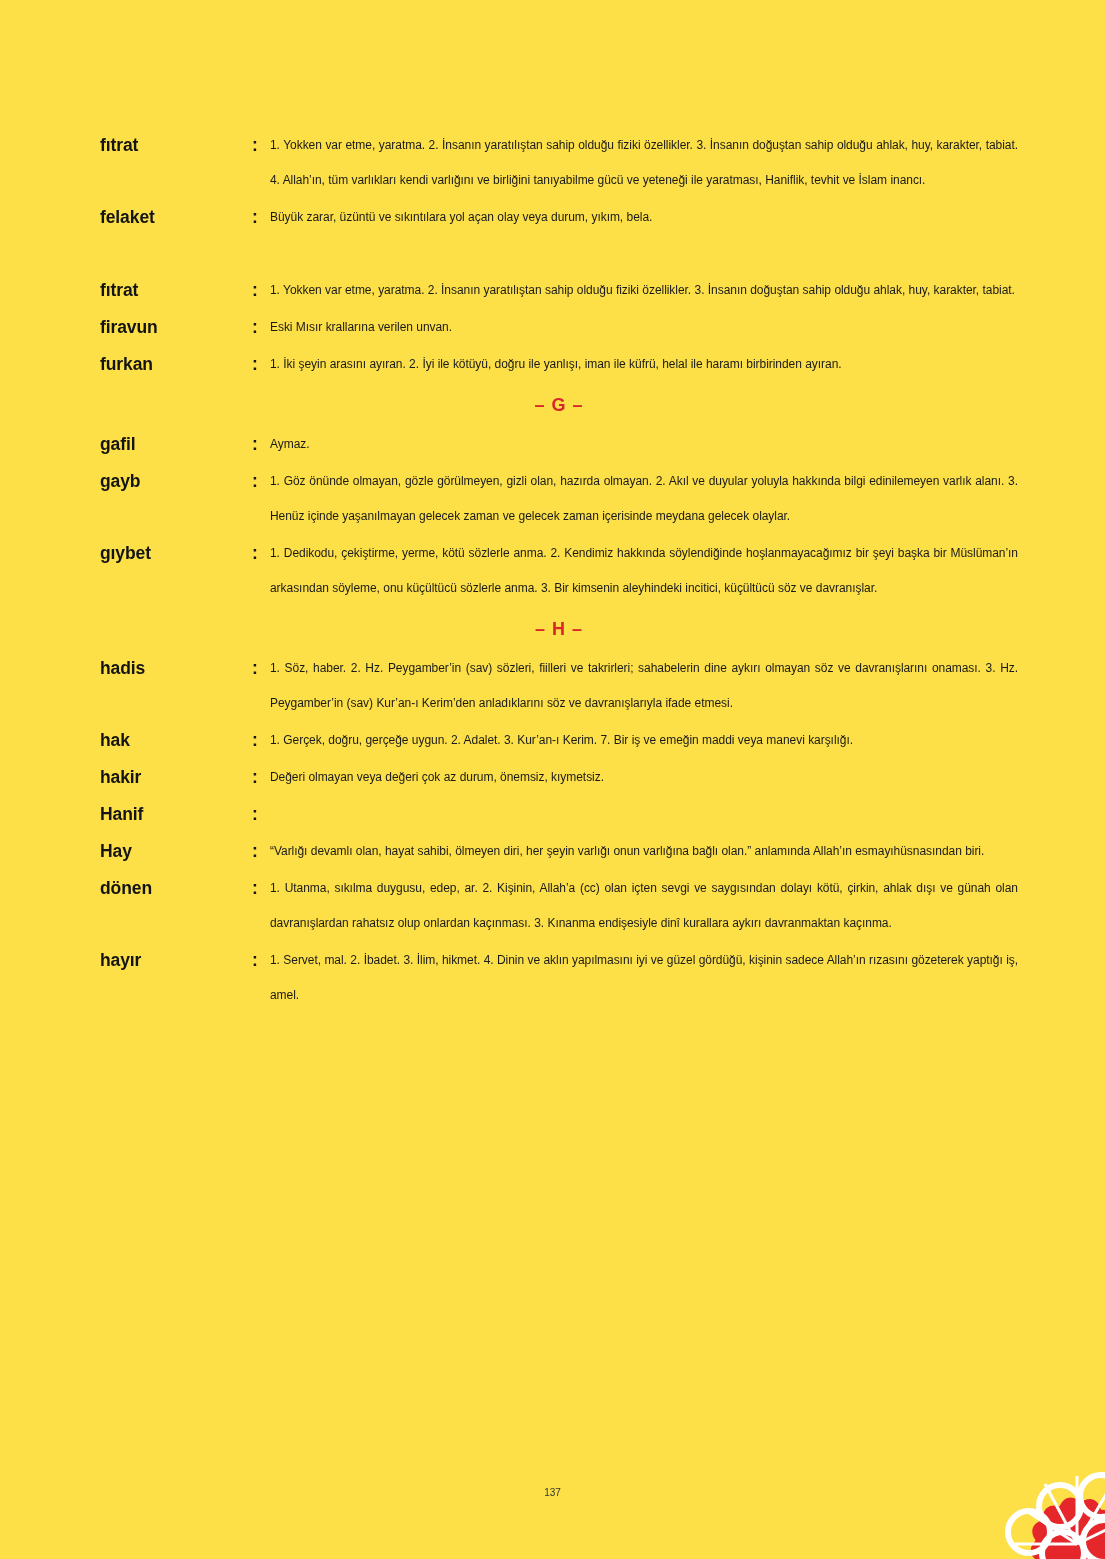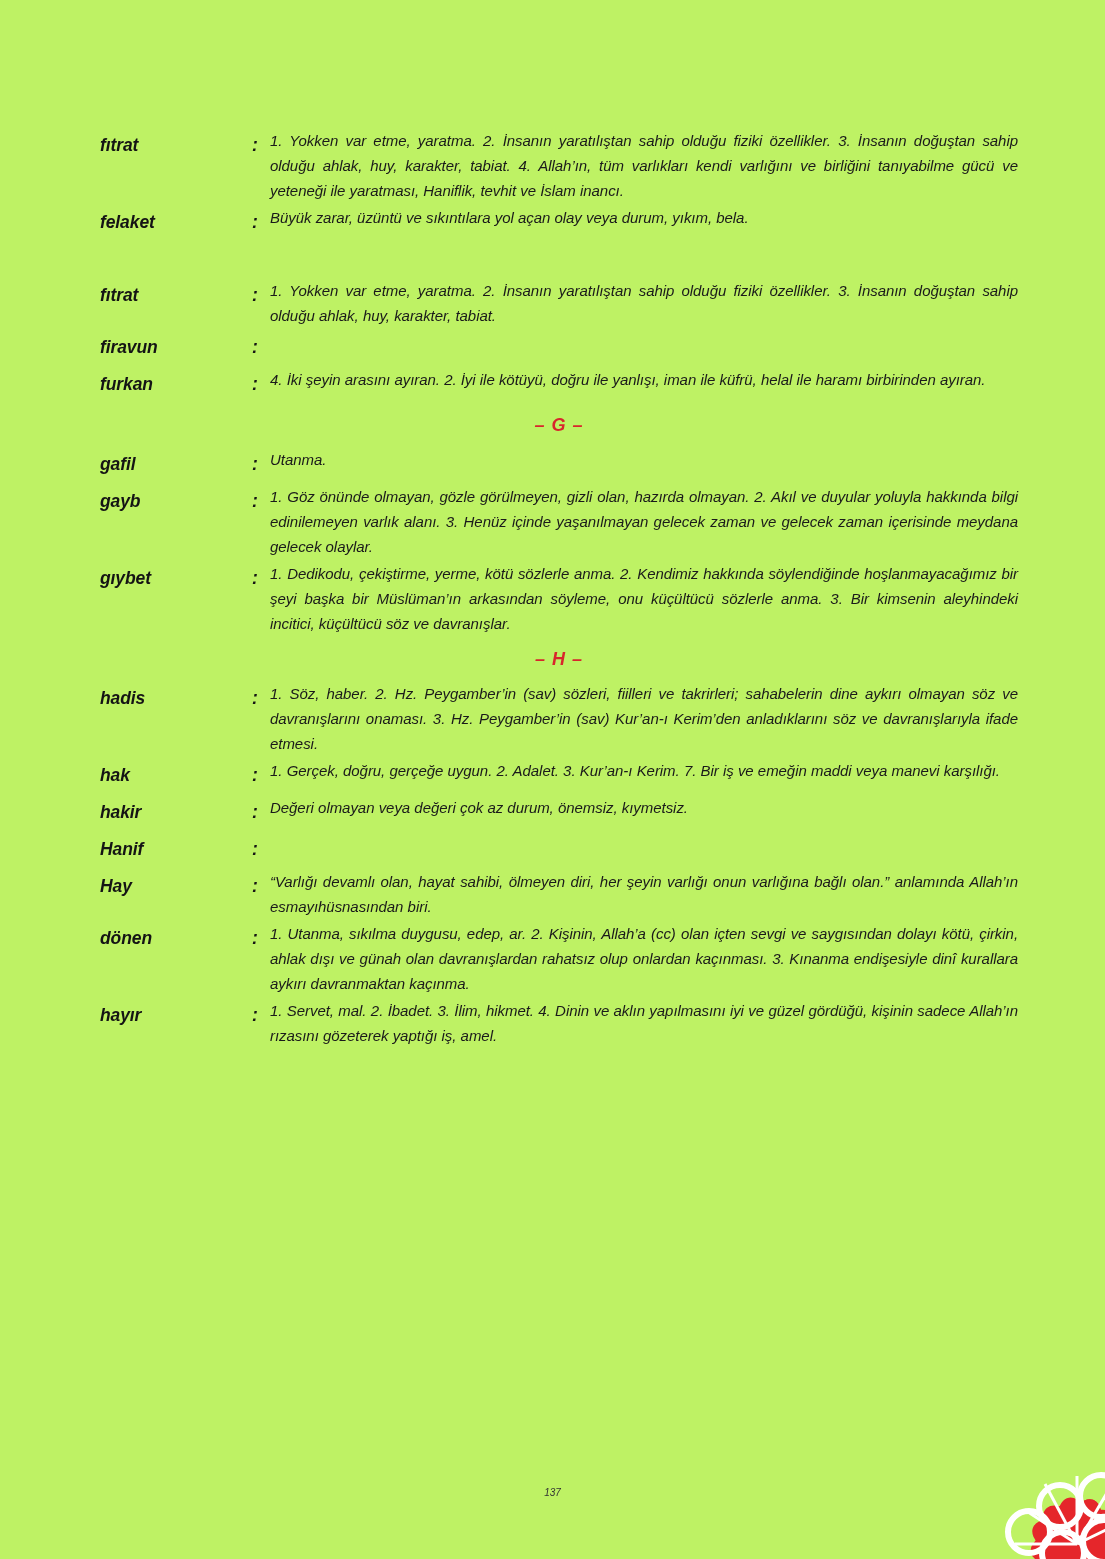--- a/index.html
+++ b/index.html
@@ -8,23 +8,22 @@
     background: #ffffff;
   }
   body {
     font-family: "Liberation Sans", sans-serif;
     color: #1a1a1a;
   }
   #page {
     position: relative;
     width: 1105px;
     height: 1559px;
-    background: #bef264;
+    background: #fde047;
     overflow: hidden;
-    font-style: italic;
   }
   #content {
     position: absolute;
     left: 100px;
     top: 128px;
     width: 918px;
   }
 
   
   .entry {
@@ -44,22 +43,22 @@
   .entry .colon {
     flex: 0 0 18px;
     width: 18px;
     font-size: 17.5px;
     line-height: 35px;
     color: #141414;
     font-weight: bold;
   }
   .entry .definition {
     flex: 1 1 auto;
-    font-size: 15px;
-    line-height: 25px;
+    font-size: 12px;
+    line-height: 35px;
     color: #1a1a1a;
     text-align: justify;
     text-justify: inter-word;
     letter-spacing: -0.05px;
     word-spacing: 0.1px;
   }
 
   
   .letter-head {
     text-align: center;
@@ -114,31 +113,32 @@
       </div>
       <div class="gap"></div>
       <div class="entry">
         <div class="term">fıtrat</div>
         <div class="colon">:</div>
         <div class="definition">1. Yokken var etme, yaratma. 2. İnsanın yaratılıştan sahip olduğu fiziki özellikler. 3. İnsanın doğuştan sahip olduğu ahlak, huy, karakter, tabiat.</div>
       </div>
       <div class="entry">
         <div class="term">firavun</div>
         <div class="colon">:</div>
+        <div class="definition">Eski Mısır krallarına verilen unvan.</div>
       </div>
       <div class="entry">
         <div class="term">furkan</div>
         <div class="colon">:</div>
-        <div class="definition">4. İki şeyin arasını ayıran. 2. İyi ile kötüyü, doğru ile yanlışı, iman ile küfrü, helal ile haramı birbirinden ayıran.</div>
+        <div class="definition">1. İki şeyin arasını ayıran. 2. İyi ile kötüyü, doğru ile yanlışı, iman ile küfrü, helal ile haramı birbirinden ayıran.</div>
       </div>
       <div class="letter-head">– G –</div>
       <div class="entry">
         <div class="term">gafil</div>
         <div class="colon">:</div>
-        <div class="definition">Utanma.</div>
+        <div class="definition">Aymaz.</div>
       </div>
       <div class="entry">
         <div class="term">gayb</div>
         <div class="colon">:</div>
         <div class="definition">1. Göz önünde olmayan, gözle görülmeyen, gizli olan, hazırda olmayan. 2. Akıl ve duyular yoluyla hakkında bilgi edinilemeyen varlık alanı. 3. Henüz içinde yaşanılmayan gelecek zaman ve gelecek zaman içerisinde meydana gelecek olaylar.</div>
       </div>
       <div class="entry">
         <div class="term">gıybet</div>
         <div class="colon">:</div>
         <div class="definition">1. Dedikodu, çekiştirme, yerme, kötü sözlerle anma. 2. Kendimiz hakkında söylendiğinde hoşlanmayacağımız bir şeyi başka bir Müslüman’ın arkasından söyleme, onu küçültücü sözlerle anma. 3. Bir kimsenin aleyhindeki incitici, küçültücü söz ve davranışlar.</div>

